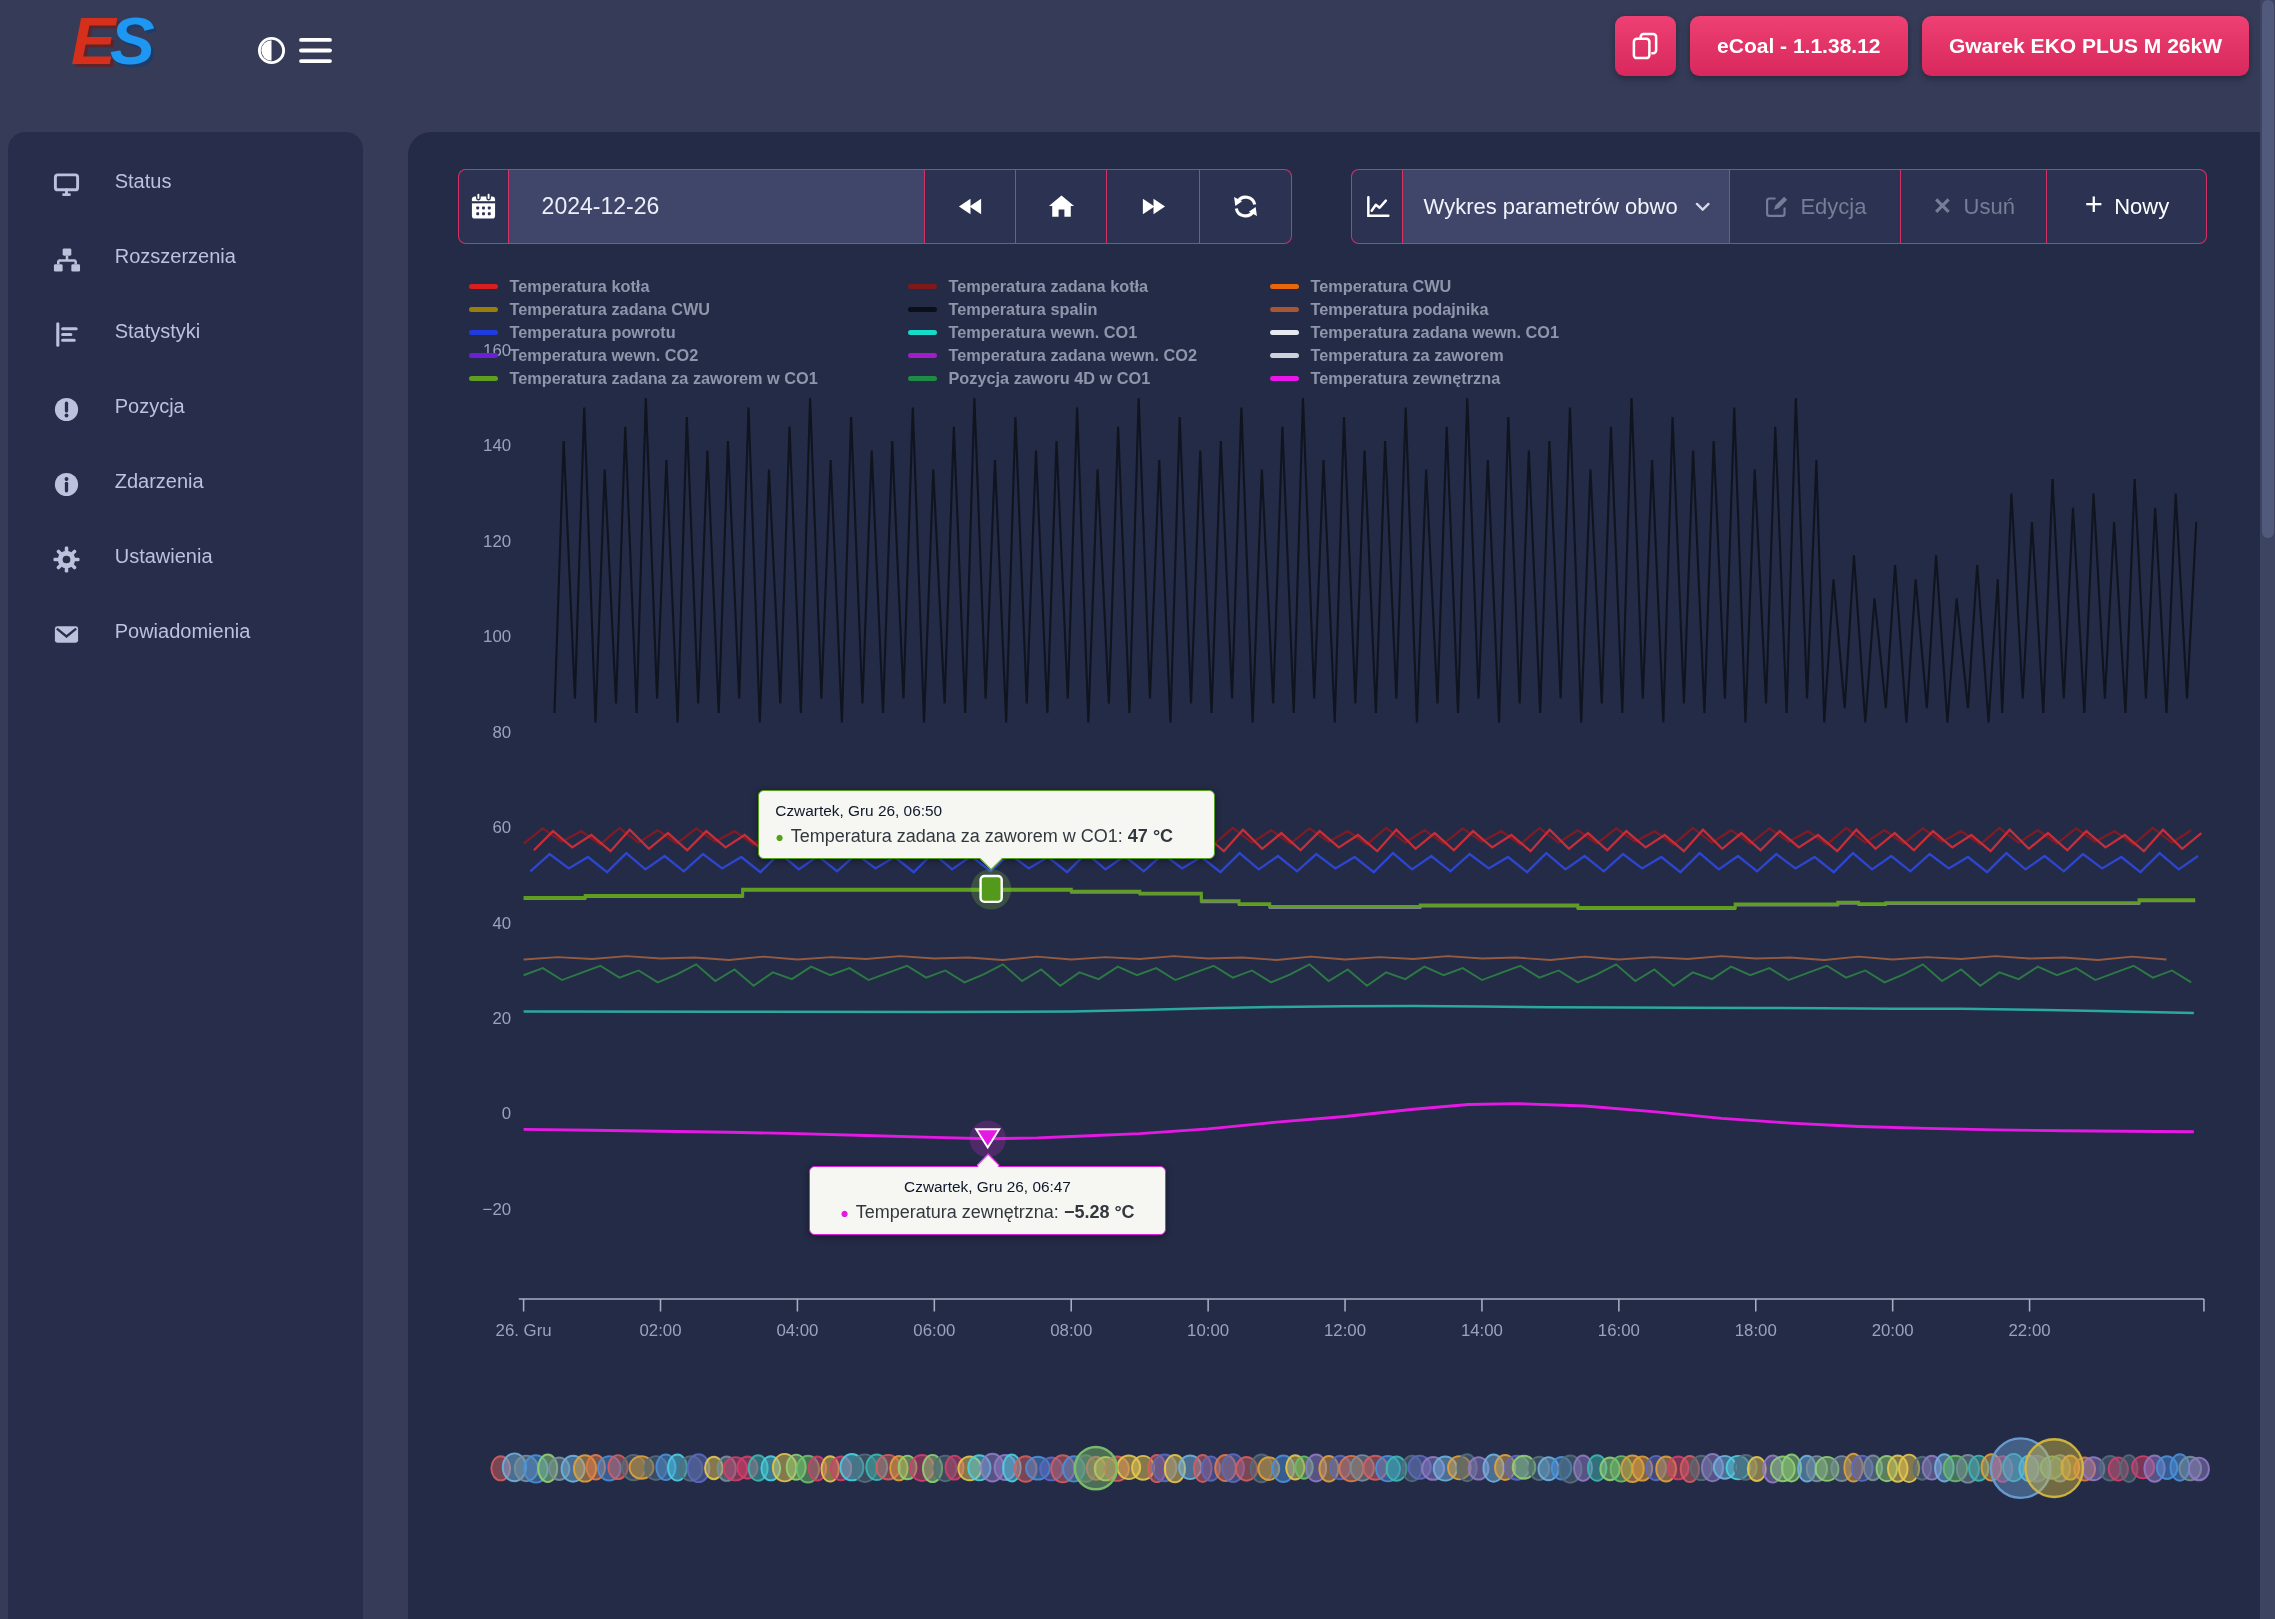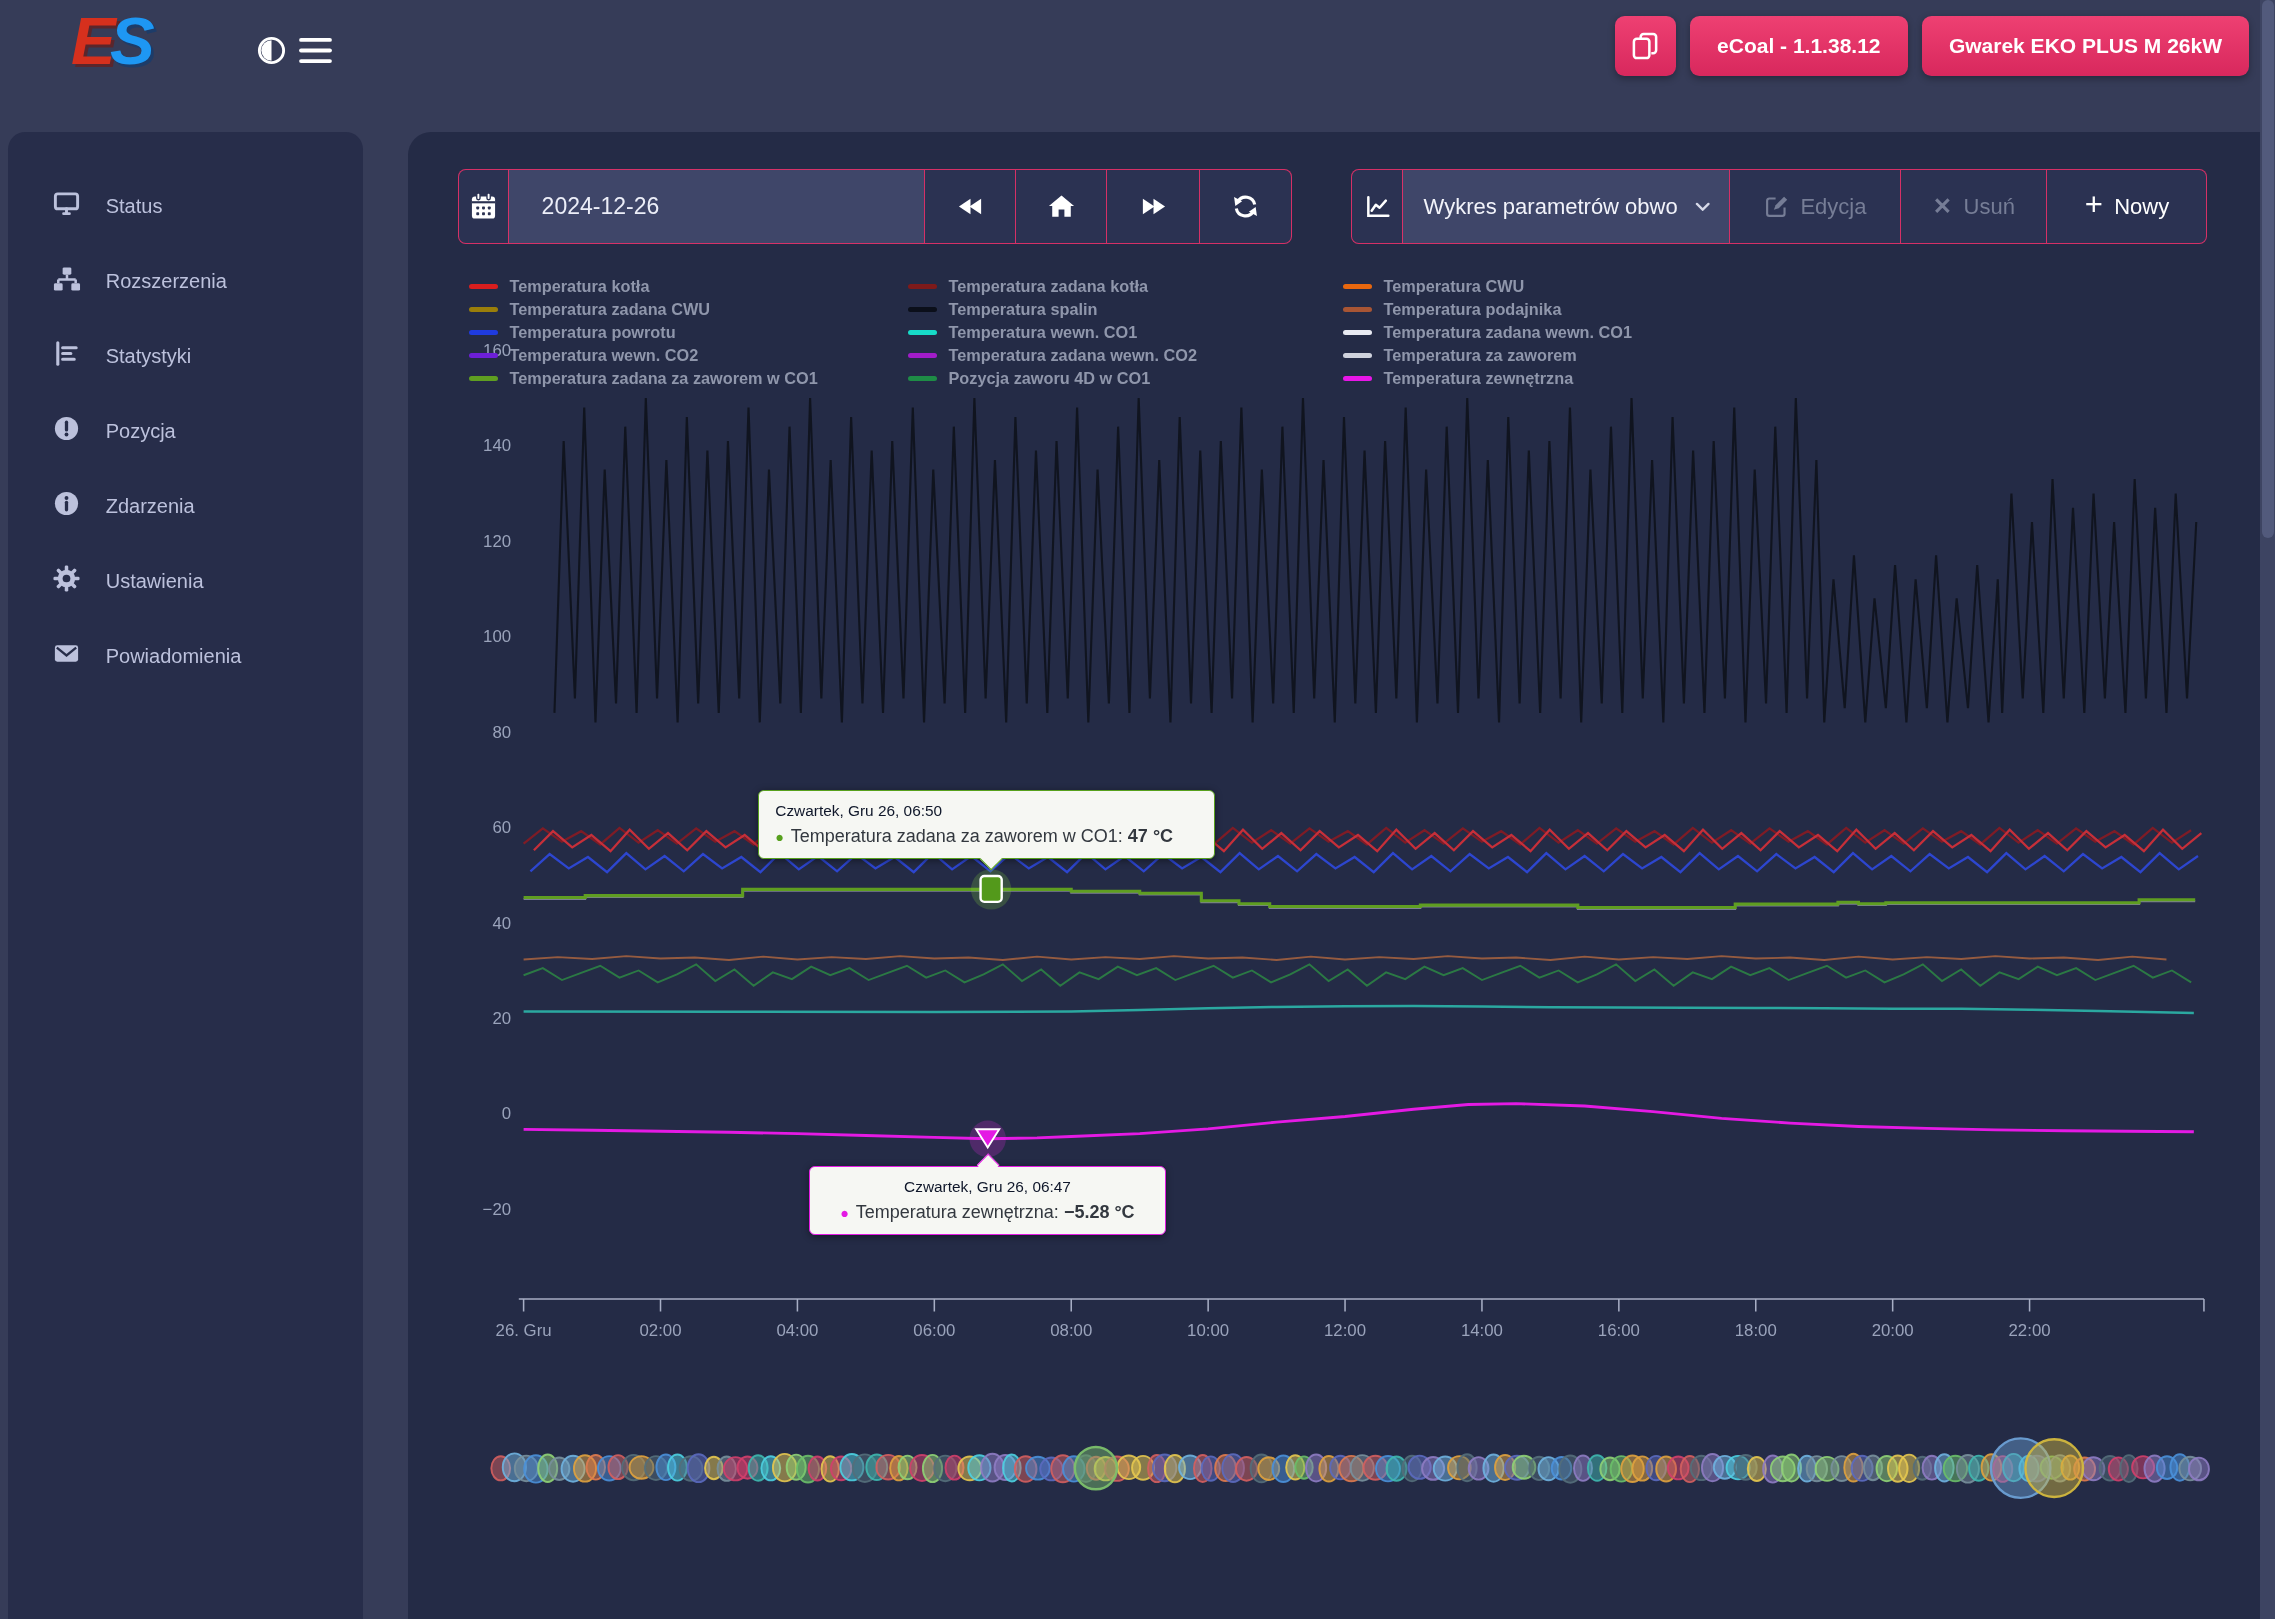--- a/index.html
+++ b/index.html
@@ -14,21 +14,21 @@
   #theme-toggle{position:absolute;left:256px;top:35px;width:31px;height:31px;cursor:pointer;}
   #burger{position:absolute;left:298px;top:37px;width:35px;height:27px;cursor:pointer;}
   #topbar-right{position:absolute;right:27px;top:16.3px;display:flex;gap:14.4px;}
   .pill-btn{height:60px;border:none;border-radius:9.6px;background:linear-gradient(180deg,#ee4072,#d8285d);
     color:#fff;font-size:21px;font-weight:700;padding:0 27px;cursor:pointer;box-shadow:0 2.9px 7.7px rgba(0,0,0,.3);}
   .pill-btn.icon-only{width:61px;padding:0;display:flex;align-items:center;justify-content:center;}
 
   
   #sidebar{position:absolute;left:7.7px;top:132px;width:355px;bottom:0;background:#272d4a;
     border-radius:17.3px 17.3px 0 0;padding-top:38px;}
-  .nav-item{display:flex;align-items:flex-end;gap:23px;height:48px;margin:0 21px 27px 21px;padding-left:21px;
+  .nav-item{display:flex;align-items:flex-start;gap:32px;height:48px;margin:0 21px 27px 21px;padding-left:21px;
     color:#bcc1dc;font-size:20px;cursor:pointer;border-radius:11.5px;}
   .nav-item .ic{width:33px;height:29px;flex:0 0 33px;display:flex;align-items:center;justify-content:center;}
   .nav-item.active{background:linear-gradient(135deg,#f23a74,#d21e56);color:#fff;height:61px;margin-bottom:21px;
     box-shadow:0 5.8px 13.4px rgba(220,40,90,.35);}
 
   
   #main{position:absolute;left:408px;top:132px;right:0;bottom:0;background:#242b46;border-radius:23px 0 0 0;}
 
   
   .tb-group{position:absolute;top:169px;height:75px;display:flex;}
@@ -299,21 +299,21 @@
       </li>
       <li>
         <span class="sw" style="background: rgb(162, 28, 201);"></span>
         <span class="lb">Temperatura zadana wewn. CO2</span>
       </li>
       <li>
         <span class="sw" style="background: rgb(30, 140, 70);"></span>
         <span class="lb">Pozycja zaworu 4D w CO1</span>
       </li>
     </ul>
-  <ul class="legend-col" style="left:1343px;" id="legend-col-2">
+  <ul class="legend-col" style="left:1270px;" id="legend-col-2">
       <li>
         <span class="sw" style="background: rgb(232, 103, 14);"></span>
         <span class="lb">Temperatura CWU</span>
       </li>
       <li>
         <span class="sw" style="background: rgb(168, 85, 52);"></span>
         <span class="lb">Temperatura podajnika</span>
       </li>
       <li>
         <span class="sw" style="background: rgb(232, 234, 242);"></span>

